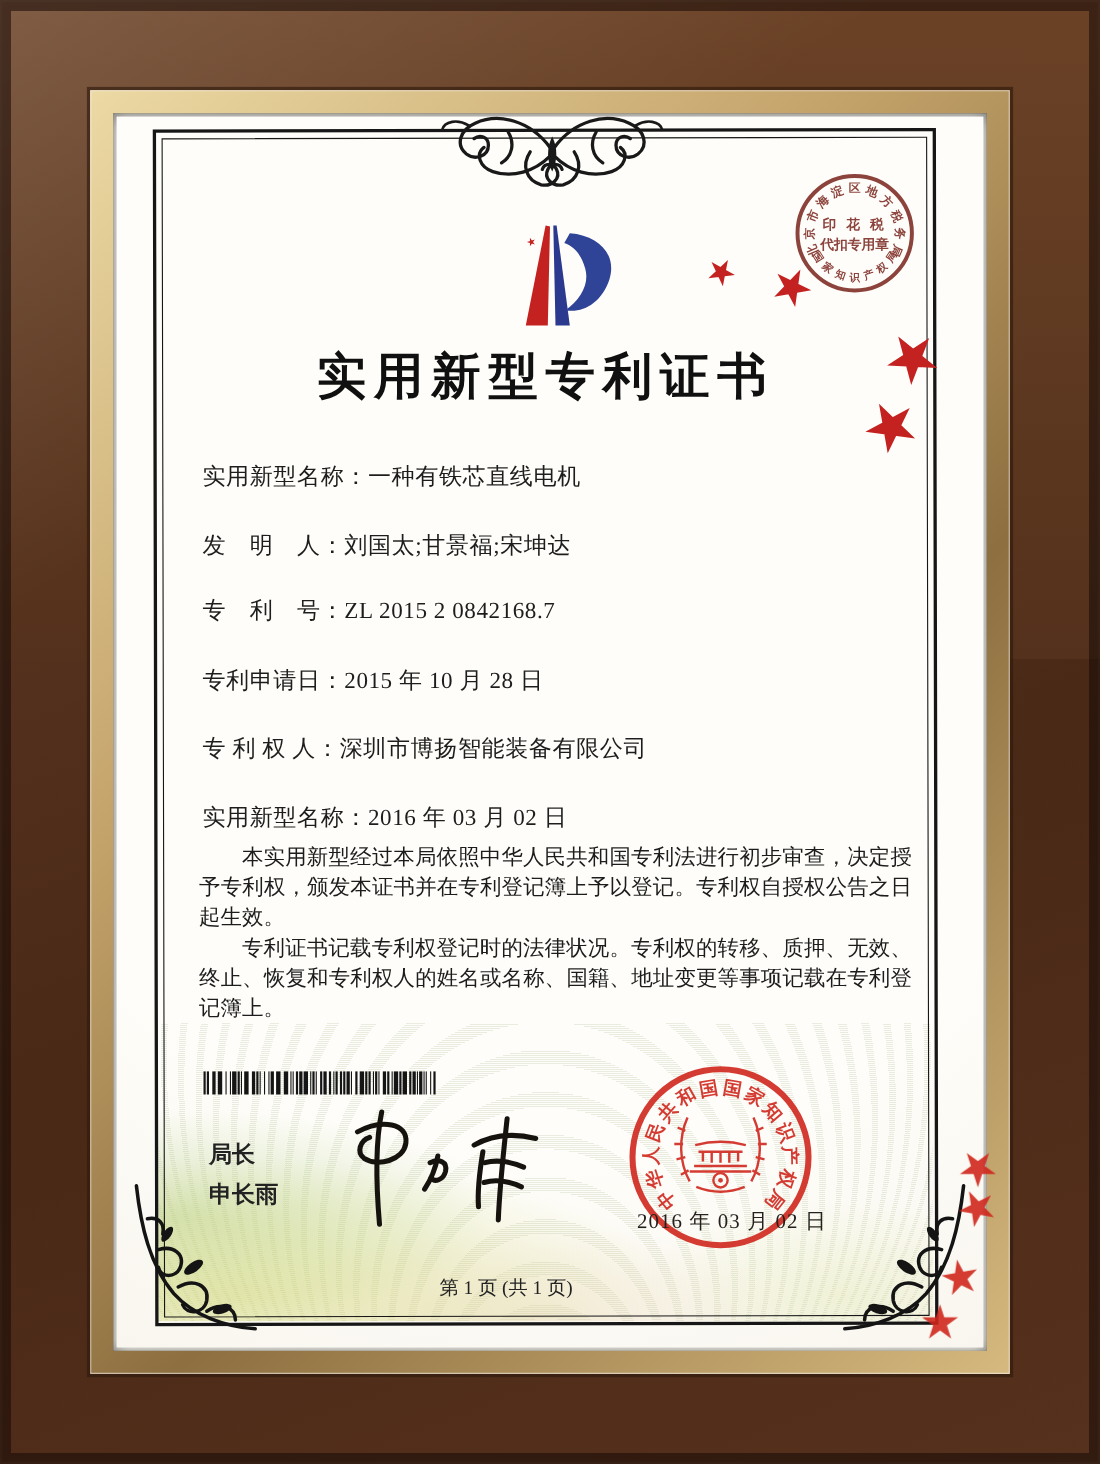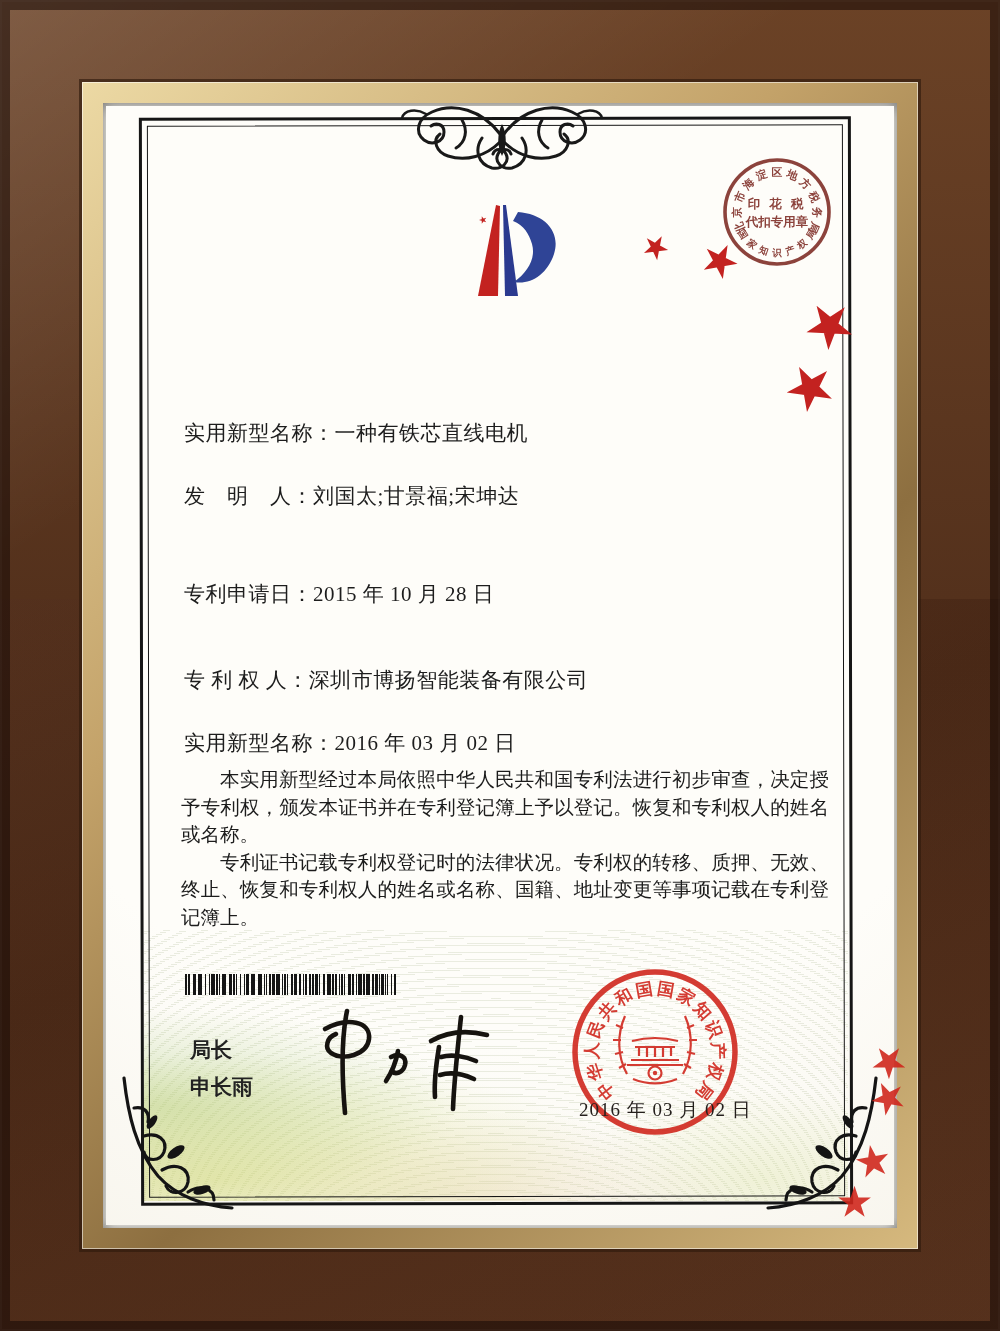--- a/index.html
+++ b/index.html
@@ -30,21 +30,21 @@
       radial-gradient(95% 75% at 10% 92%, rgba(208,214,110,.50), rgba(208,214,110,0) 62%),
       radial-gradient(70% 60% at 3% 65%, rgba(163,198,112,.42), rgba(163,198,112,0) 60%),
       radial-gradient(55% 50% at 48% 100%, rgba(238,209,186,.32), rgba(238,209,186,0) 65%),
       radial-gradient(45% 55% at 88% 92%, rgba(214,224,150,.30), rgba(214,224,150,0) 60%),
       repeating-radial-gradient(140% 95% at 50% 165%, rgba(110,132,70,.14) 0 1.2px, rgba(110,132,70,0) 1.2px 6.8px);}
   
   .cert-no{position:absolute;left:166px;top:186px;font-size:21px;letter-spacing:3px;color:#1b1b1b;}
   .title{position:absolute;left:140px;width:712px;top:312px;text-align:center;
          font-size:45px;font-weight:bold;letter-spacing:7px;color:#101010;}
   .field{position:absolute;left:184px;font-size:21px;color:#1d1d1d;letter-spacing:.5px;white-space:nowrap;}
-  .f0{top:419px}.f1{top:482px}.f2{top:541px}.f3{top:580px}.f4{top:666px}.f5{top:729px}
+  .f0{top:419px}.f1{top:482px}.f2{top:541px}.f3{top:604px}.f4{top:666px}.f5{top:729px}
   .paras{position:absolute;left:181px;width:648px;top:766px;font-size:19.5px;line-height:27.5px;
          color:#1c1c1c;text-align:justify;}
   .paras p{margin:0;text-indent:2em;}
   .barcode{position:absolute;left:185px;top:974px;width:214px;height:21px;display:flex;align-items:stretch;}
   .barcode span{background:#151515;}
   .director{position:absolute;left:190px;top:1031px;font-family:"Liberation Sans","DejaVu Sans",sans-serif;
             font-weight:700;font-size:21px;color:#222;line-height:37px;}
   .footer{position:absolute;left:130px;width:660px;top:1158px;text-align:center;font-size:17.5px;color:#222;}
   .seal-date{position:absolute;left:579px;top:1097px;width:170px;font-size:19px;color:#241f1c;
              letter-spacing:1px;white-space:nowrap;}
@@ -116,39 +116,43 @@
       <use href="#star" transform="translate(38,86) scale(6) rotate(-10)"></use>
     </g>
     <g id="logo-blue-dark" fill="currentColor" style="color: rgb(43, 58, 143);">
       <polygon points="73,13 76,13 88,104 75,104"></polygon>
     </g>
     <g id="logo-blue" fill="currentColor" style="color: rgb(47, 68, 150);">
       <path d="M88,20 C115,22 131,40 124,62 C117,83 100,93 84,90 C98,80 106,66 102,52 C99,42 94,33 83,29 Z"></path>
     </g>
   </svg>
 
+  <div class="title">实用新型专利证书</div>
 
   <div class="field f0">
     <span>实用新型名称：</span><span>一种有铁芯直线电机</span>
   </div>
   <div class="field f1">
     <span>发　明　人：</span><span>刘国太;甘景福;宋坤达</span>
   </div>
+  <div class="field f2">
+    <span>专　利　号：</span><span>ZL 2015 2 0842168.7</span>
+  </div>
   <div class="field f3">
     <span>专利申请日：</span><span>2015 年 10 月 28 日</span>
   </div>
   <div class="field f4">
     <span>专 利 权 人：</span><span>深圳市博扬智能装备有限公司</span>
   </div>
   <div class="field f5">
     <span>实用新型名称：</span><span>2016 年 03 月 02 日</span>
   </div>
 
   <div class="paras">
-    <p>本实用新型经过本局依照中华人民共和国专利法进行初步审查，决定授予专利权，颁发本证书并在专利登记簿上予以登记。恢复和专利权人的姓名或名称。</p>
+    <p>本实用新型经过本局依照中华人民共和国专利法进行初步审查，决定授予专利权，颁发本证书并在专利登记簿上予以登记。专利权自授权公告之日起生效。</p>
     <p>专利证书记载专利权登记时的法律状况。专利权的转移、质押、无效、终止、恢复和专利权人的姓名或名称、国籍、地址变更等事项记载在专利登记簿上。</p>
   </div>
 
   <div class="barcode">
       <span style="width:2px;margin-right:1px"></span>
       <span style="width:2px;margin-right:3px"></span>
       <span style="width:3px;margin-right:2px"></span>
       <span style="width:4px;margin-right:3px"></span>
       <span style="width:1px;margin-right:3px"></span>
       <span style="width:1px;margin-right:1px"></span>
@@ -256,20 +260,21 @@
       <text transform="translate(110.8 37.9) rotate(9.8)" text-anchor="middle" dominant-baseline="central" font-size="17" font-weight="bold" fill="currentColor">国</text>
       <text transform="translate(131.1 45.2) rotate(29.5)" text-anchor="middle" dominant-baseline="central" font-size="17" font-weight="bold" fill="currentColor">家</text>
       <text transform="translate(147.7 58.9) rotate(49.2)" text-anchor="middle" dominant-baseline="central" font-size="17" font-weight="bold" fill="currentColor">知</text>
       <text transform="translate(158.8 77.3) rotate(68.9)" text-anchor="middle" dominant-baseline="central" font-size="17" font-weight="bold" fill="currentColor">识</text>
       <text transform="translate(163.0 98.5) rotate(88.6)" text-anchor="middle" dominant-baseline="central" font-size="17" font-weight="bold" fill="currentColor">产</text>
       <text transform="translate(159.8 119.8) rotate(108.3)" text-anchor="middle" dominant-baseline="central" font-size="17" font-weight="bold" fill="currentColor">权</text>
       <text transform="translate(149.6 138.8) rotate(128.0)" text-anchor="middle" dominant-baseline="central" font-size="17" font-weight="bold" fill="currentColor">局</text>
     </svg>
   <div class="seal-date">2016 年 03 月 02 日</div>
 
+  <div class="footer">第 1 页 (共 1 页)</div>
 
   <svg id="tax-stamp" style="left: 712px; top: 147px; width: 130px; height: 130px; opacity: 0.88; color: rgb(125, 42, 35);" viewBox="0 0 130 130">
     <circle cx="65" cy="65" r="52" fill="none" stroke="currentColor" stroke-width="3.6"></circle>
     <text x="65" y="61" text-anchor="middle" font-size="12.5" font-weight="bold" letter-spacing="3" fill="currentColor">印 花 税</text>
     <text x="65" y="79" text-anchor="middle" font-size="12.5" font-weight="bold" fill="currentColor">代扣专用章</text>
   <text transform="translate(27.7 80.8) rotate(-113.0)" text-anchor="middle" dominant-baseline="central" font-size="10.8" font-weight="bold" fill="currentColor">北</text>
       <text transform="translate(24.5 65.3) rotate(-90.4)" text-anchor="middle" dominant-baseline="central" font-size="10.8" font-weight="bold" fill="currentColor">京</text>
       <text transform="translate(27.5 49.7) rotate(-67.8)" text-anchor="middle" dominant-baseline="central" font-size="10.8" font-weight="bold" fill="currentColor">市</text>
       <text transform="translate(36.3 36.5) rotate(-45.2)" text-anchor="middle" dominant-baseline="central" font-size="10.8" font-weight="bold" fill="currentColor">海</text>
       <text transform="translate(49.4 27.6) rotate(-22.6)" text-anchor="middle" dominant-baseline="central" font-size="10.8" font-weight="bold" fill="currentColor">淀</text>

